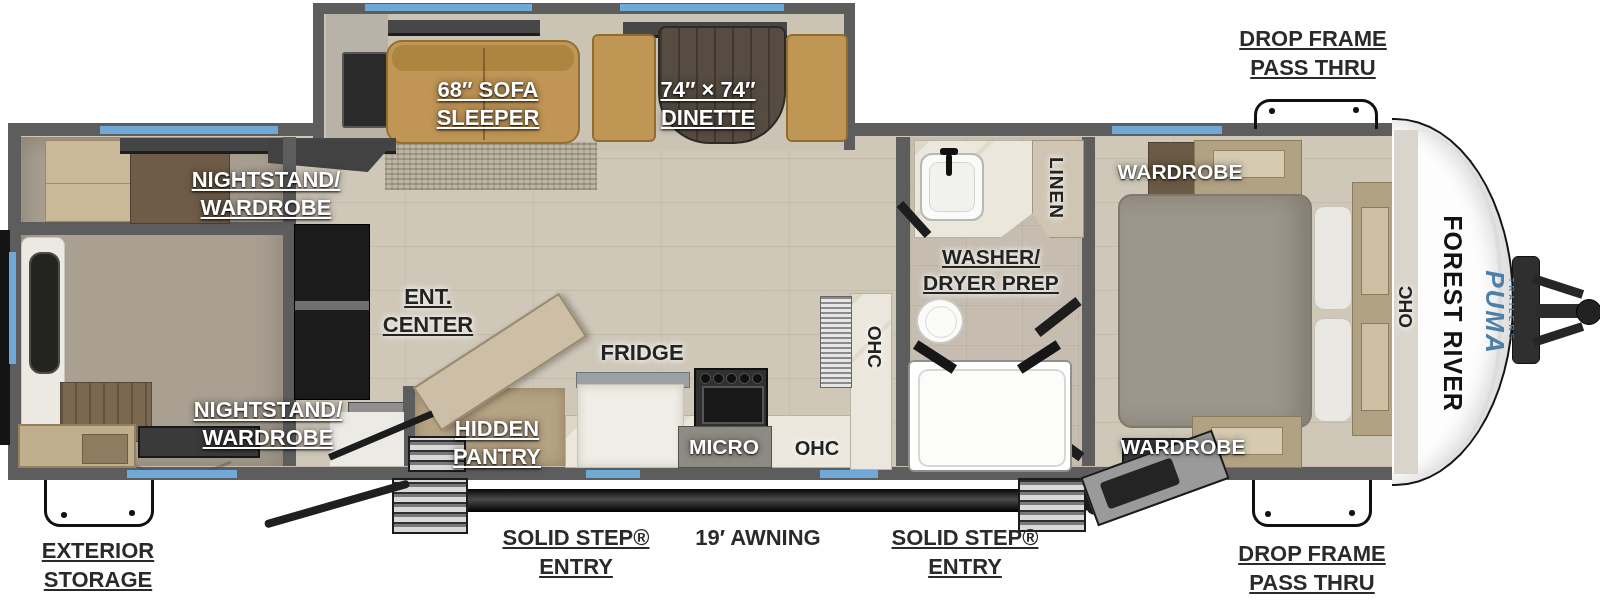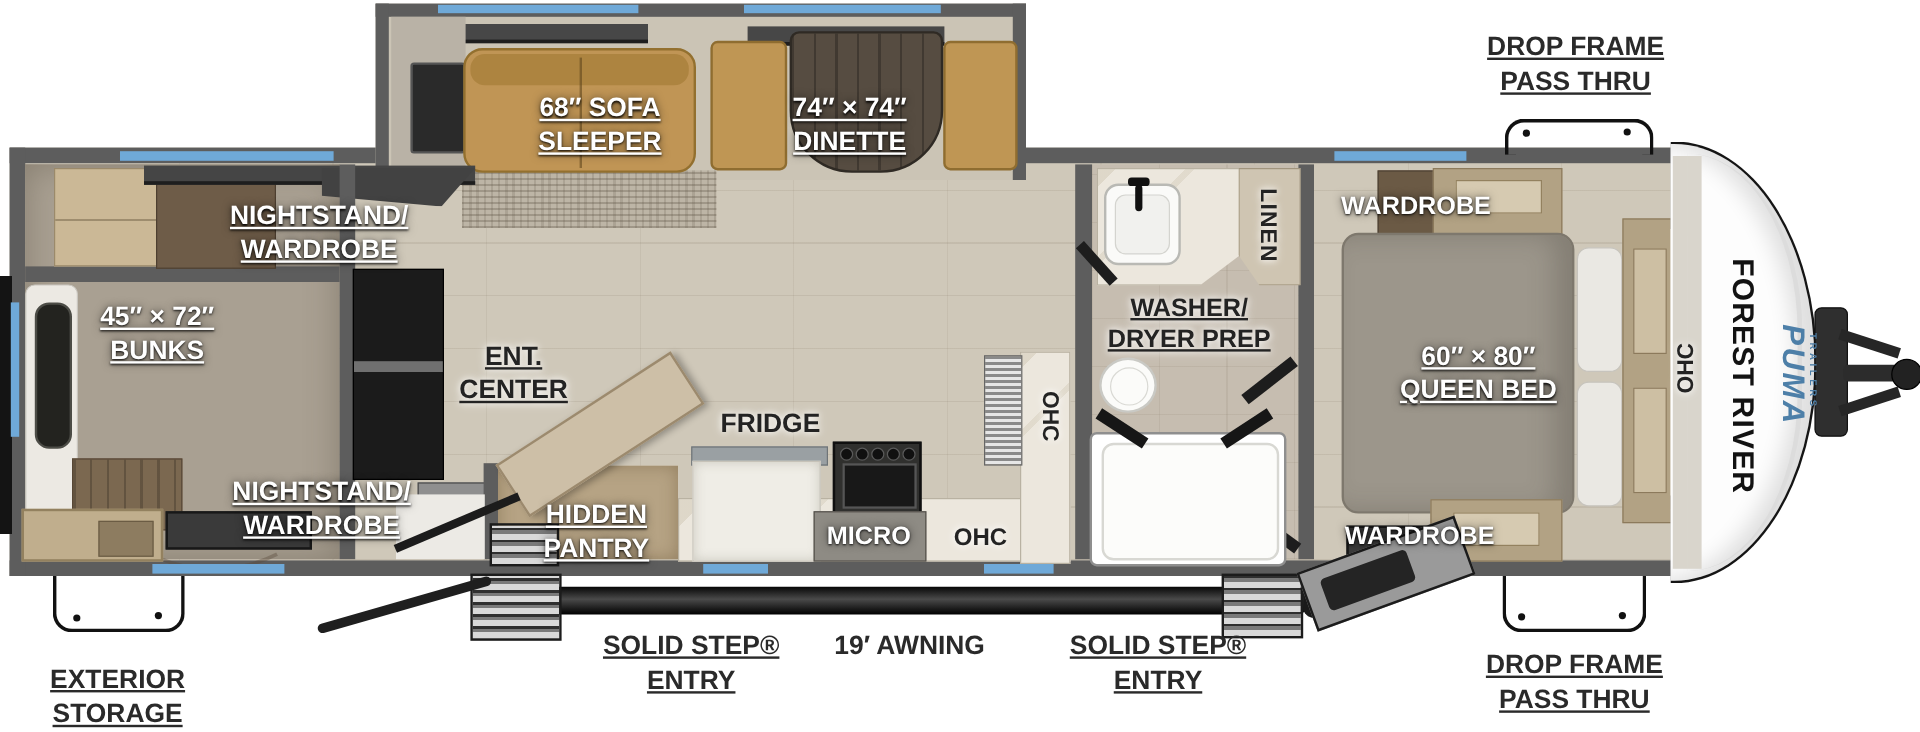--- a/index.html
+++ b/index.html
@@ -176,52 +176,48 @@
   </div>
   <div class="abs" style="left:1254px;top:99px;width:118px;height:27px;border:3px solid #111;border-bottom:none;border-radius:16px 16px 0 0;">
     <div class="abs" style="left:12px;top:6px;width:6px;height:6px;background:#111;border-radius:50%;"></div>
     <div class="abs" style="left:96px;top:5px;width:6px;height:6px;background:#111;border-radius:50%;"></div>
   </div>
   <div class="abs" style="left:1252px;top:480px;width:114px;height:44px;border:3px solid #111;border-top:none;border-radius:0 0 16px 16px;">
     <div class="abs" style="left:10px;top:31px;width:6px;height:6px;background:#111;border-radius:50%;"></div>
     <div class="abs" style="left:94px;top:30px;width:6px;height:6px;background:#111;border-radius:50%;"></div>
   </div>
 
-  <div class="abs lblW pre" style="left:400px;top:76px;width:200px;">68″ SOFA
+  <div class="abs lblW pre" style="left:388px;top:76px;width:200px;">68″ SOFA
 SLEEPER</div>
   <div class="abs lblW pre" style="left:608px;top:76px;width:200px;">74″ × 74″
 DINETTE</div>
   <div class="abs lblW pre" style="left:166px;top:166px;width:200px;">NIGHTSTAND/
 WARDROBE</div>
-  <div class="abs lblW pre" style="left:41px;top:250px;width:180px;">45″ × 72″
-BUNKS</div>
   <div class="abs lblW pre" style="left:168px;top:396px;width:200px;">NIGHTSTAND/
 WARDROBE</div>
   <div class="abs lblK pre" style="left:358px;top:283px;width:140px;">ENT.
 CENTER</div>
   <div class="abs lblW pre" style="left:412px;top:415px;width:170px;">HIDDEN
 PANTRY</div>
   <div class="abs lblK" style="left:582px;top:339px;width:120px;">FRIDGE</div>
   <div class="abs lblW" style="left:678px;top:434px;width:92px;font-size:21px;">MICRO</div>
   <div class="abs lblK" style="left:787px;top:436px;width:60px;font-size:20px;">OHC</div>
   <div class="abs lblK rot90" style="left:844px;top:335px;width:60px;font-size:19px;">OHC</div>
   <div class="abs lblK pre" style="left:906px;top:244px;width:170px;font-size:21px;">WASHER/
 DRYER PREP</div>
   <div class="abs lblK rot90" style="left:1026px;top:175px;width:60px;font-size:19px;letter-spacing:1px;">LINEN</div>
   <div class="abs lblW" style="left:1105px;top:159px;width:150px;font-size:21px;">WARDROBE</div>
   <div class="abs lblW" style="left:1108px;top:434px;width:150px;font-size:21px;">WARDROBE</div>
-  <div class="abs lblW pre" style="left:1132px;top:283px;width:200px;">60″ × 80″
-QUEEN BED</div>
   <div class="abs lblK rotm90" style="left:1376px;top:295px;width:60px;font-size:19px;">OHC</div>
 
   <div class="abs rot90" style="left:1332px;top:299px;width:240px;text-align:center;font-size:25px;font-weight:bold;color:#121212;letter-spacing:1px;">FOREST RIVER</div>
   <div class="abs rot90" style="left:1434px;top:297px;width:120px;text-align:center;font-size:26px;font-weight:bold;color:#4d7fa8;letter-spacing:2px;font-style:italic;">PUMA</div>
   <div class="abs rot90" style="left:1476px;top:305px;width:70px;text-align:center;font-size:8px;font-weight:bold;color:#4d7fa8;letter-spacing:3px;">TRAILERS</div>
 
-  <div class="abs lblOut pre" style="left:16px;top:552px;width:164px;">EXTERIOR
+  <div class="abs lblOut pre" style="left:16px;top:537px;width:164px;">EXTERIOR
 STORAGE</div>
   <div class="abs lblOut pre" style="left:486px;top:524px;width:180px;">SOLID STEP®
 ENTRY</div>
   <div class="abs lblOut" style="left:668px;top:524px;width:180px;">19′ AWNING</div>
   <div class="abs lblOut pre" style="left:875px;top:524px;width:180px;">SOLID STEP®
 ENTRY</div>
   <div class="abs lblOut pre" style="left:1223px;top:25px;width:180px;">DROP FRAME
 PASS THRU</div>
   <div class="abs lblOut pre" style="left:1222px;top:540px;width:180px;">DROP FRAME
 PASS THRU</div>

